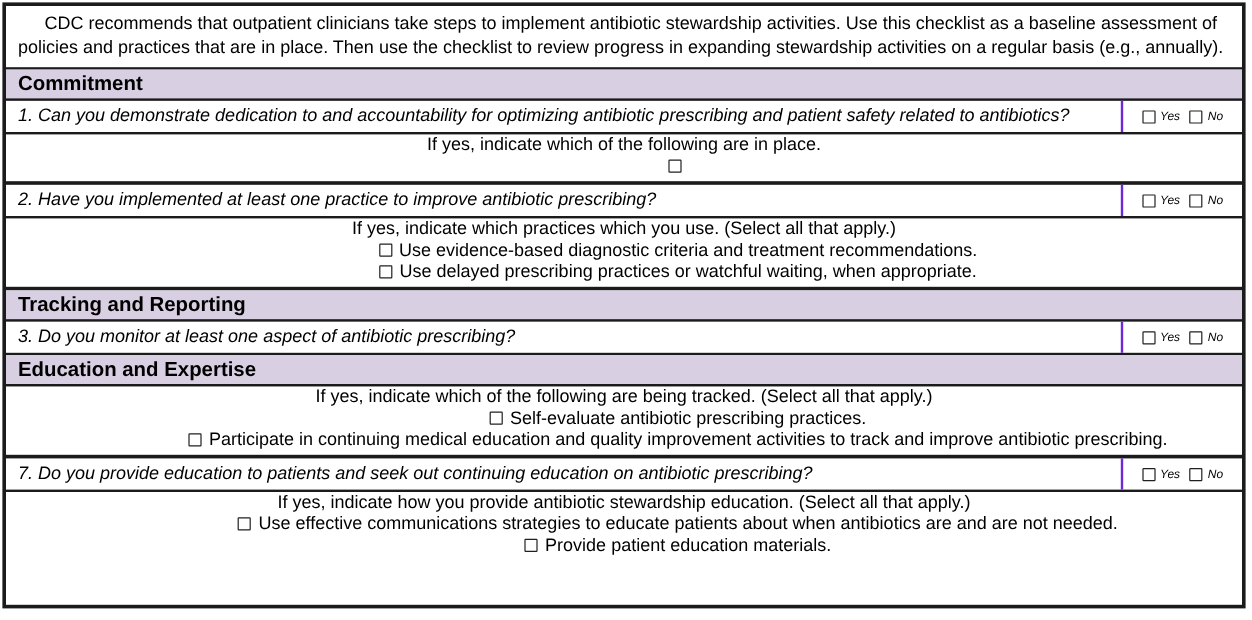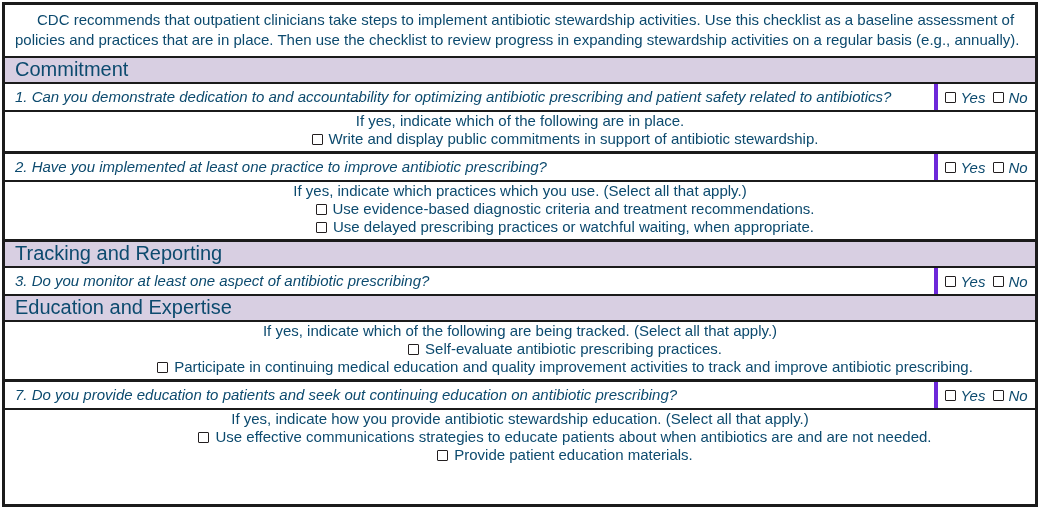--- a/index.html
+++ b/index.html
@@ -2,21 +2,21 @@
 <html><head>
 <meta charset="utf-8">
 <style>
   html, body { margin:0; padding:0; background:#ffffff; }
   .doc {
     position: relative;
     width: 1043px;
     height: 517px;
     background: #ffffff;
     font-family: "Liberation Sans", sans-serif;
-    color: #0c4a6e;
+    color: #000000;
     overflow: hidden;
   }
   .table {
     position: absolute;
     left: 2px;
     top: 2px;
     width: 1036px;
     height: 505px;
     border: 3px solid #1b1b1b;
     box-sizing: border-box;
@@ -30,40 +30,40 @@
   .intro p {
     margin: 0;
     font-size: 15px;
     line-height: 20px;
     text-indent: 22px;
   }
 
   .section-header {
     background: #d8cfe2;
     padding: 3px 10px 4px 10px;
-    font-size: 20px;
-    font-weight: normal;
+    font-size: 17px;
+    font-weight: bold;
     line-height: 17px;
   }
 
   .question-row { display: flex; align-items: stretch; justify-content: space-between; }
   .q-text {
     flex: 1;
     font-size: 15px;
     font-style: italic;
     line-height: 18px;
     padding: 4px 8px 4px 10px;
   }
   .yn-cell {
     width: 101px;
-    border-left: 4px solid #6d28d9;
+    border-left: 2px solid #6d28d9;
     display: flex;
     align-items: center;
     justify-content: center;
-    font-size: 15px;
+    font-size: 10px;
     font-style: italic;
     box-sizing: border-box;
     white-space: nowrap;
   }
   .cb {
     display: inline-block;
     width: 9px;
     height: 9px;
     border: 1.5px solid #231f20;
     border-radius: 1px;
@@ -97,21 +97,21 @@
       <div class="yn-cell">
         <span class="cb"></span>
         <span class="yn-label">Yes</span>
         <span class="cb"></span>
         <span class="yn-label">No</span>
       </div>
     </div>
     <div class="row last ifyes">
       <div class="note">If yes, indicate which of the following are in place.</div>
       <div class="check-item">
-        <span class="cb"></span><span>Write and display public commitments in support of antibiotic stewardship.</span>
+        <span class="cb"></span>
       </div>
     </div>
 
     <div class="row question-row">
       <div class="q-text">2. Have you implemented at least one practice to improve antibiotic prescribing?</div>
       <div class="yn-cell">
         <span class="cb"></span>
         <span class="yn-label">Yes</span>
         <span class="cb"></span>
         <span class="yn-label">No</span>

